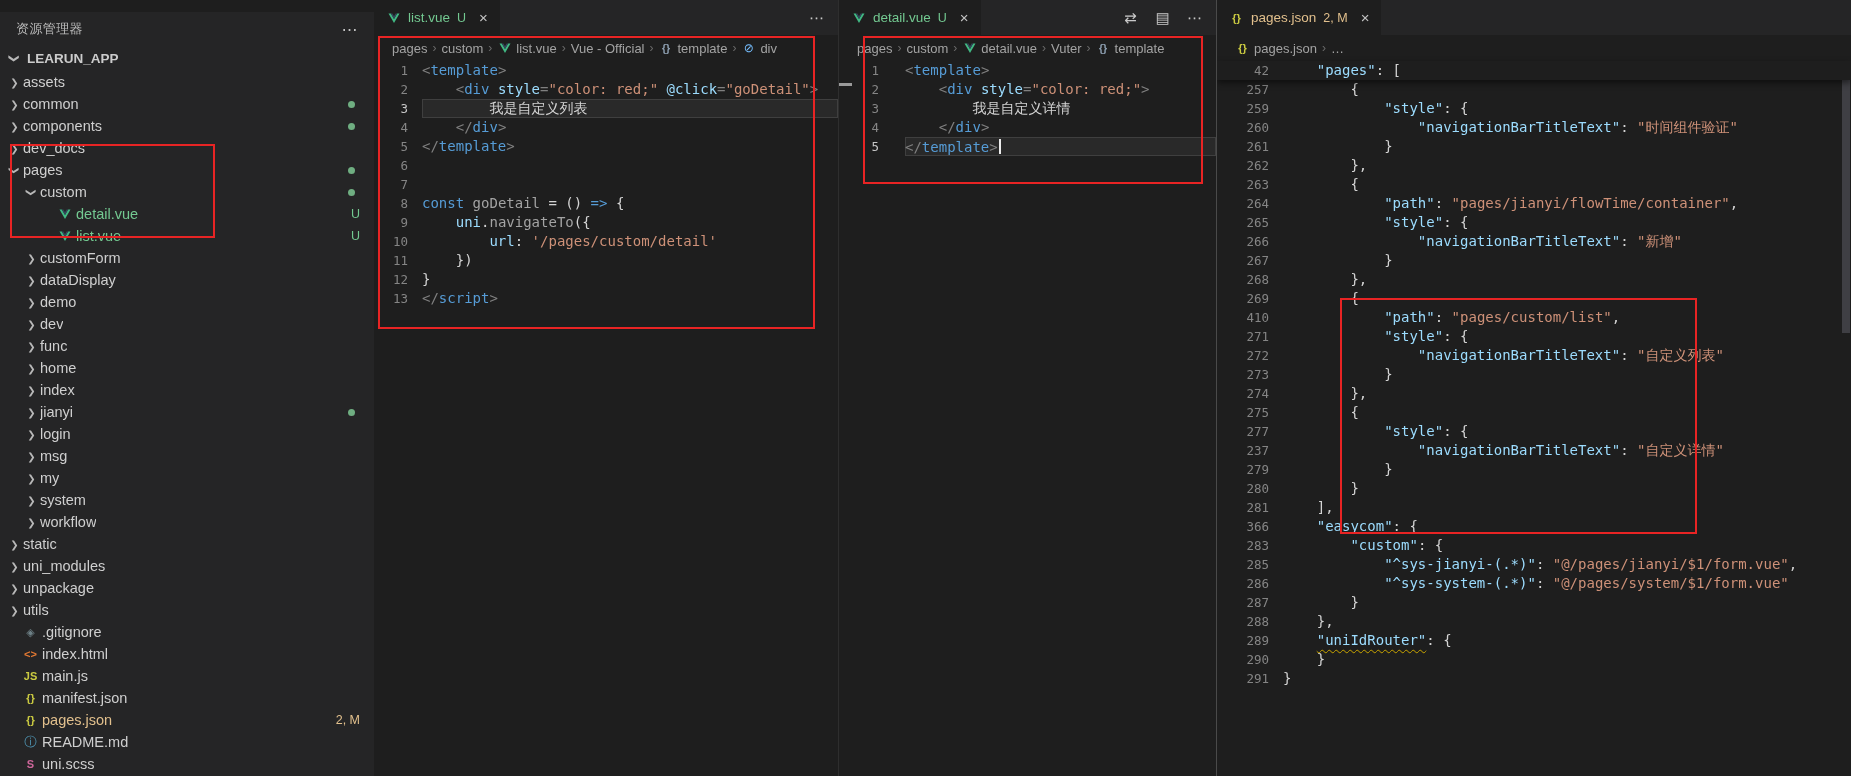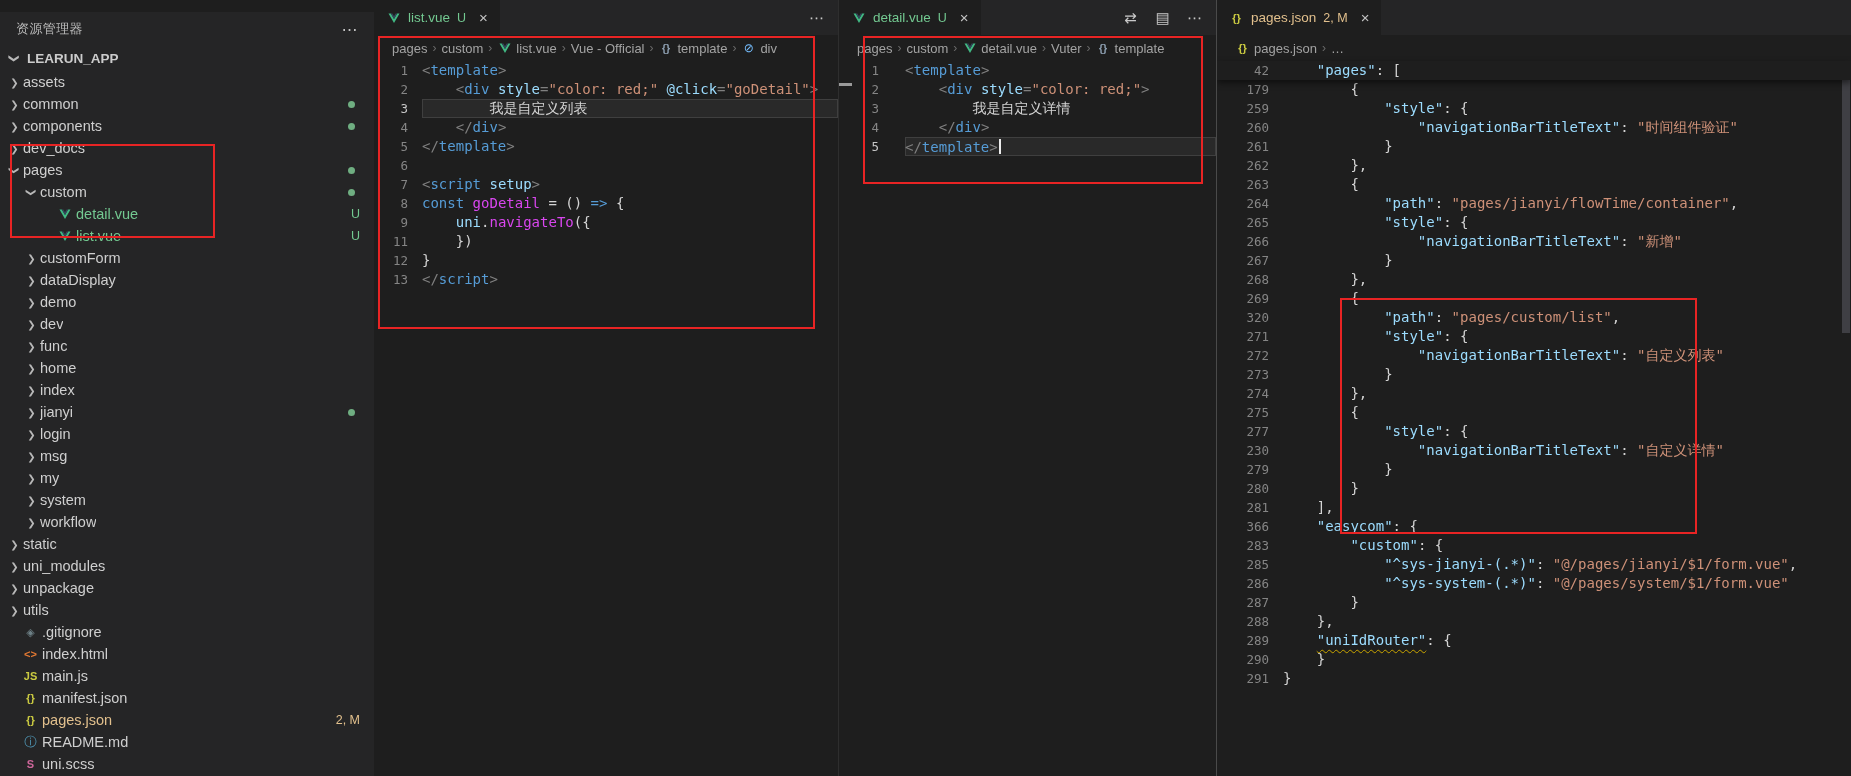--- a/index.html
+++ b/index.html
@@ -44,21 +44,21 @@
   .cl{display:flex;height:19px;line-height:19px}
   .ln{flex:none;width:48px;text-align:right;padding-right:14px;color:#858585;font-size:12.5px}
   #g2 .ln{width:66px;padding-right:26px}
   #g3 .ln{width:66px;padding-right:14px}
   .ln.on{color:#c6c6c6}
   .lc{flex:1;white-space:pre}
   .lc.hl{background:rgba(255,255,255,.05);box-shadow:inset 0 0 0 1px #3f3f3f}
   .stickyline{position:relative;z-index:3;background:#1e1e1e;box-shadow:0 3px 6px rgba(0,0,0,.5)}
   
   .t{color:#569cd6}.a{color:#9cdcfe}.s{color:#ce9178}.p{color:#808080}
-  .w{color:#d4d4d4}.k{color:#569cd6}.f{color:#d946ef}.v{color:#9cdcfe}.j{color:#9cdcfe}
+  .w{color:#d4d4d4}.k{color:#569cd6}.f{color:#a3a3a3}.v{color:#9cdcfe}.j{color:#9cdcfe}
   .squiggle{text-decoration:underline;text-decoration-style:wavy;text-decoration-color:#c8a400;text-decoration-thickness:1px;text-underline-offset:4px}
   .cursor{display:inline-block;width:2px;height:15px;background:#ececec;margin-left:1px;transform:translateY(2px)}
 
   
   .ic{display:inline-flex;align-items:center;justify-content:center;width:15px;flex:none;font-size:11px;font-weight:700;font-family:"Liberation Sans",sans-serif}
   .tree-row .ic{margin-right:4px}
   .i-json,.i-js{color:#cbcb41}
   .i-html{color:#e37933}
   .i-md{color:#519aba;font-weight:400;font-size:12.5px}
   .i-git{color:#6d8086;font-weight:400}
@@ -313,29 +313,32 @@
       <div class="cl">
         <span class="ln">5</span>
         <span class="lc"><span class="p">&lt;/</span><span class="t">template</span><span class="p">&gt;</span></span>
       </div>
       <div class="cl">
         <span class="ln">6</span>
         <span class="lc"></span>
       </div>
       <div class="cl">
         <span class="ln">7</span>
-        <span class="lc"><span class="p">&lt;</span><span class="t">script</span><span class="w"> </span><span class="a">setup</span><span class="p">&gt;</span></span>
       </div>
       <div class="cl">
         <span class="ln">8</span>
         <span class="lc"><span class="k">const</span><span class="w"> </span><span class="f">goDetail</span><span class="w"> = () </span><span class="k">=&gt;</span><span class="w"> {</span></span>
       </div>
       <div class="cl">
         <span class="ln">9</span>
         <span class="lc"><span class="w">    </span><span class="v">uni</span><span class="w">.</span><span class="f">navigateTo</span><span class="w">({</span></span>
+      </div>
+      <div class="cl">
+        <span class="ln">10</span>
+        <span class="lc"><span class="w">        </span><span class="v">url</span><span class="w">: </span><span class="s">'/pages/custom/detail'</span></span>
       </div>
       <div class="cl">
         <span class="ln">11</span>
         <span class="lc"><span class="w">    })</span></span>
       </div>
       <div class="cl">
         <span class="ln">12</span>
         <span class="lc"><span class="w">}</span></span>
       </div>
       <div class="cl">
@@ -437,21 +440,21 @@
       </span>
     </div>
   <div class="code">
       <div class="stickyline">
         <div class="cl">
           <span class="ln">42</span>
           <span class="lc"><span class="w">    </span><span class="j">"pages"</span><span class="w">: [</span></span>
         </div>
       </div>
       <div class="cl">
-        <span class="ln">179</span>
+        <span class="ln">257</span>
         <span class="lc"><span class="w">        {</span></span>
       </div>
       <div class="cl">
         <span class="ln">259</span>
         <span class="lc"><span class="w">            </span><span class="j">"style"</span><span class="w">: {</span></span>
       </div>
       <div class="cl">
         <span class="ln">260</span>
         <span class="lc"><span class="w">                </span><span class="j">"navigationBarTitleText"</span><span class="w">: </span><span class="s">"时间组件验证"</span></span>
       </div>
@@ -485,21 +488,21 @@
       </div>
       <div class="cl">
         <span class="ln">268</span>
         <span class="lc"><span class="w">        },</span></span>
       </div>
       <div class="cl">
         <span class="ln">269</span>
         <span class="lc"><span class="w">        {</span></span>
       </div>
       <div class="cl">
-        <span class="ln">320</span>
+        <span class="ln">410</span>
         <span class="lc"><span class="w">            </span><span class="j">"path"</span><span class="w">: </span><span class="s">"pages/custom/list"</span><span class="w">,</span></span>
       </div>
       <div class="cl">
         <span class="ln">271</span>
         <span class="lc"><span class="w">            </span><span class="j">"style"</span><span class="w">: {</span></span>
       </div>
       <div class="cl">
         <span class="ln">272</span>
         <span class="lc"><span class="w">                </span><span class="j">"navigationBarTitleText"</span><span class="w">: </span><span class="s">"自定义列表"</span></span>
       </div>
@@ -513,21 +516,21 @@
       </div>
       <div class="cl">
         <span class="ln">275</span>
         <span class="lc"><span class="w">        {</span></span>
       </div>
       <div class="cl">
         <span class="ln">277</span>
         <span class="lc"><span class="w">            </span><span class="j">"style"</span><span class="w">: {</span></span>
       </div>
       <div class="cl">
-        <span class="ln">230</span>
+        <span class="ln">237</span>
         <span class="lc"><span class="w">                </span><span class="j">"navigationBarTitleText"</span><span class="w">: </span><span class="s">"自定义详情"</span></span>
       </div>
       <div class="cl">
         <span class="ln">279</span>
         <span class="lc"><span class="w">            }</span></span>
       </div>
       <div class="cl">
         <span class="ln">280</span>
         <span class="lc"><span class="w">        }</span></span>
       </div>

